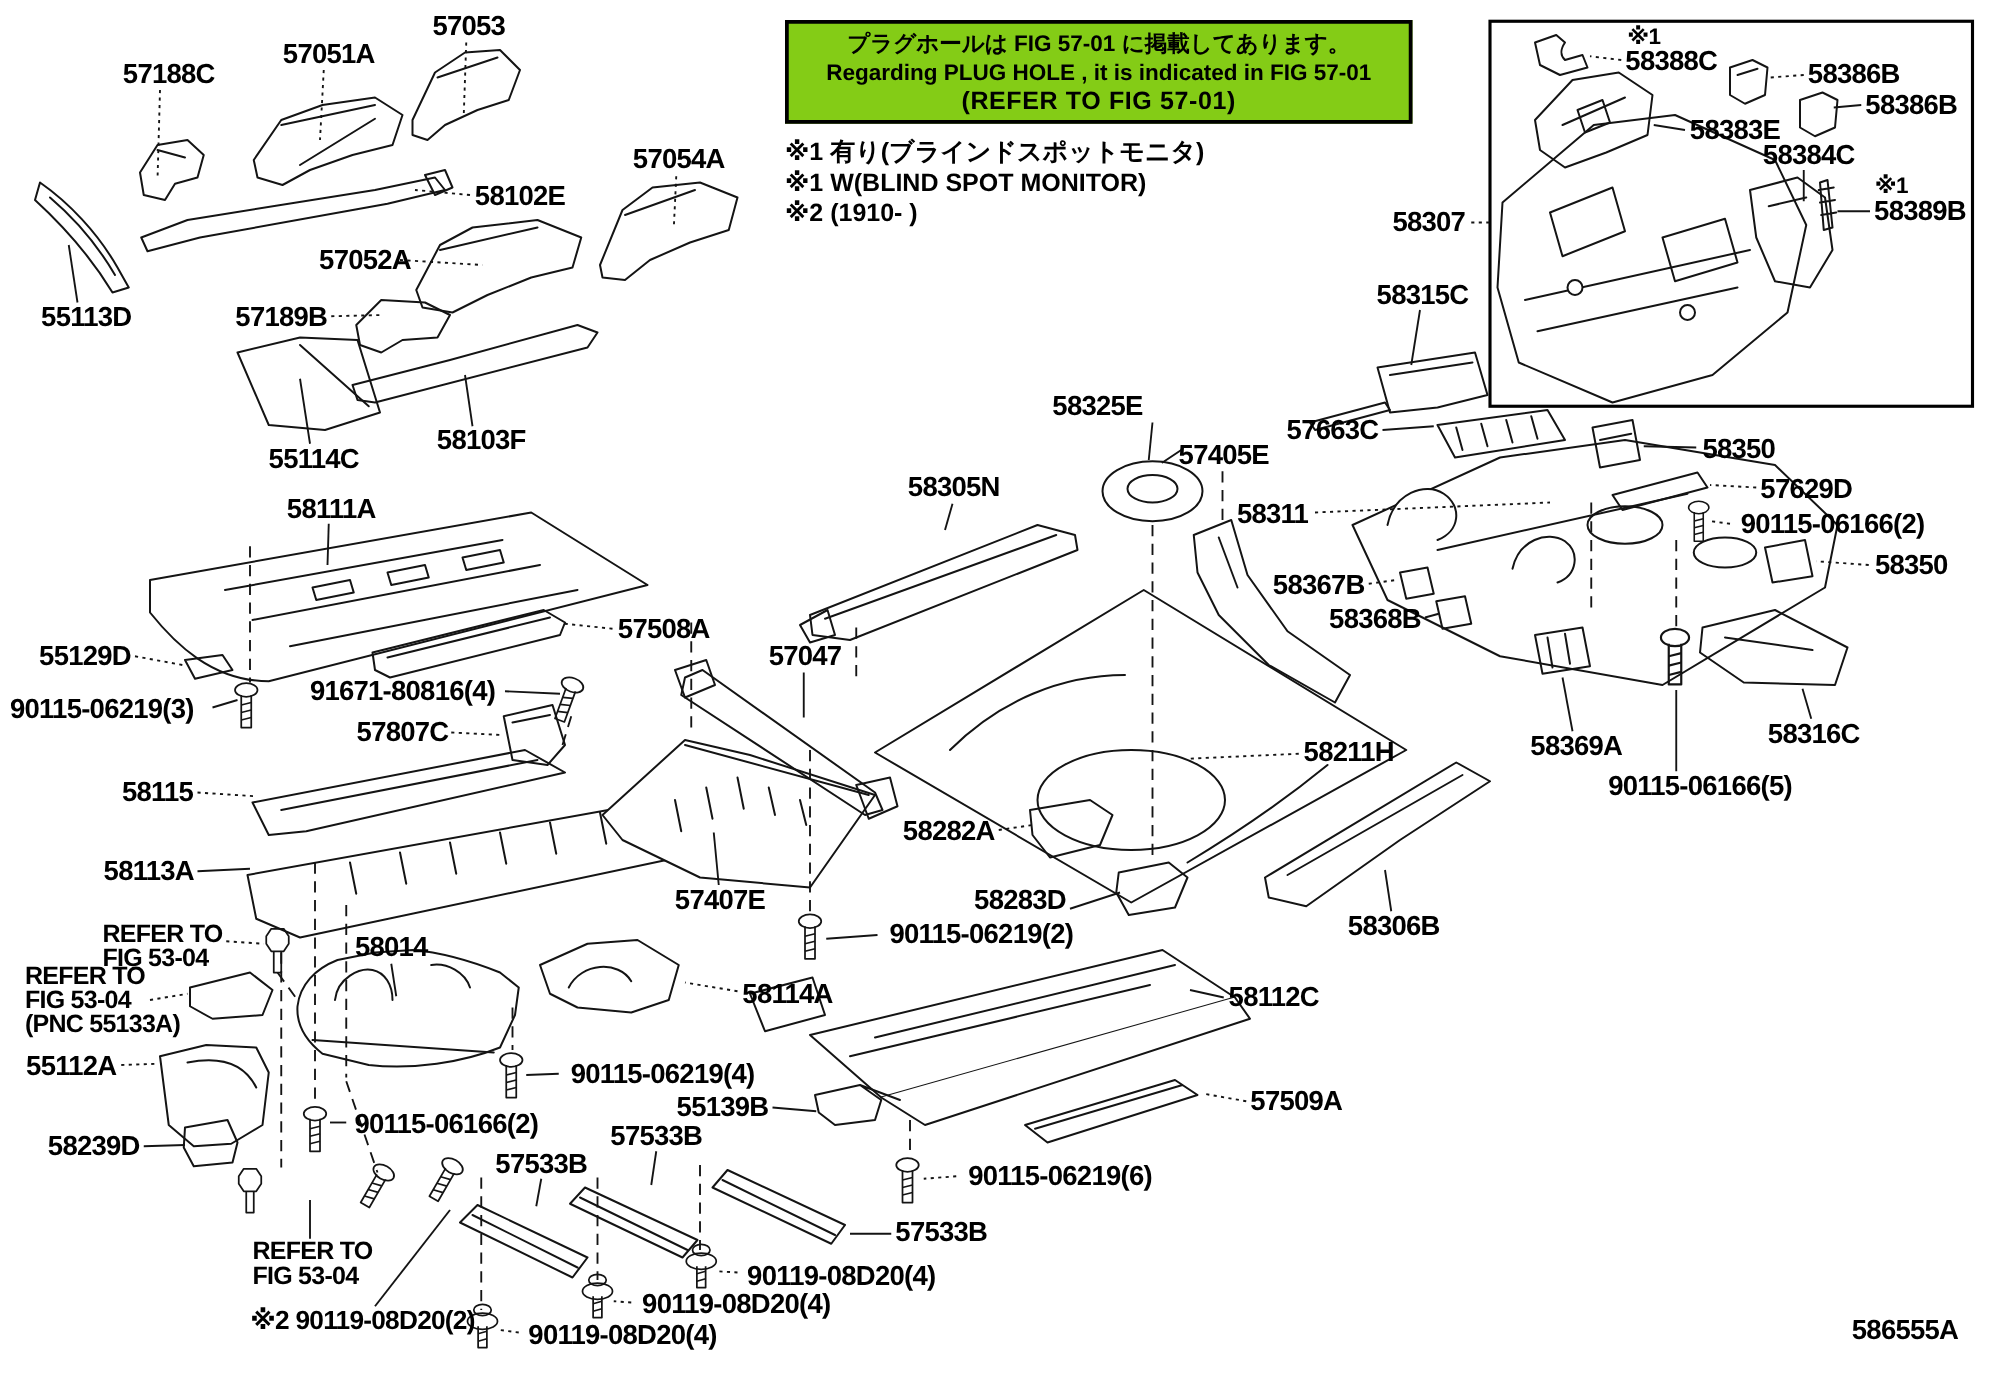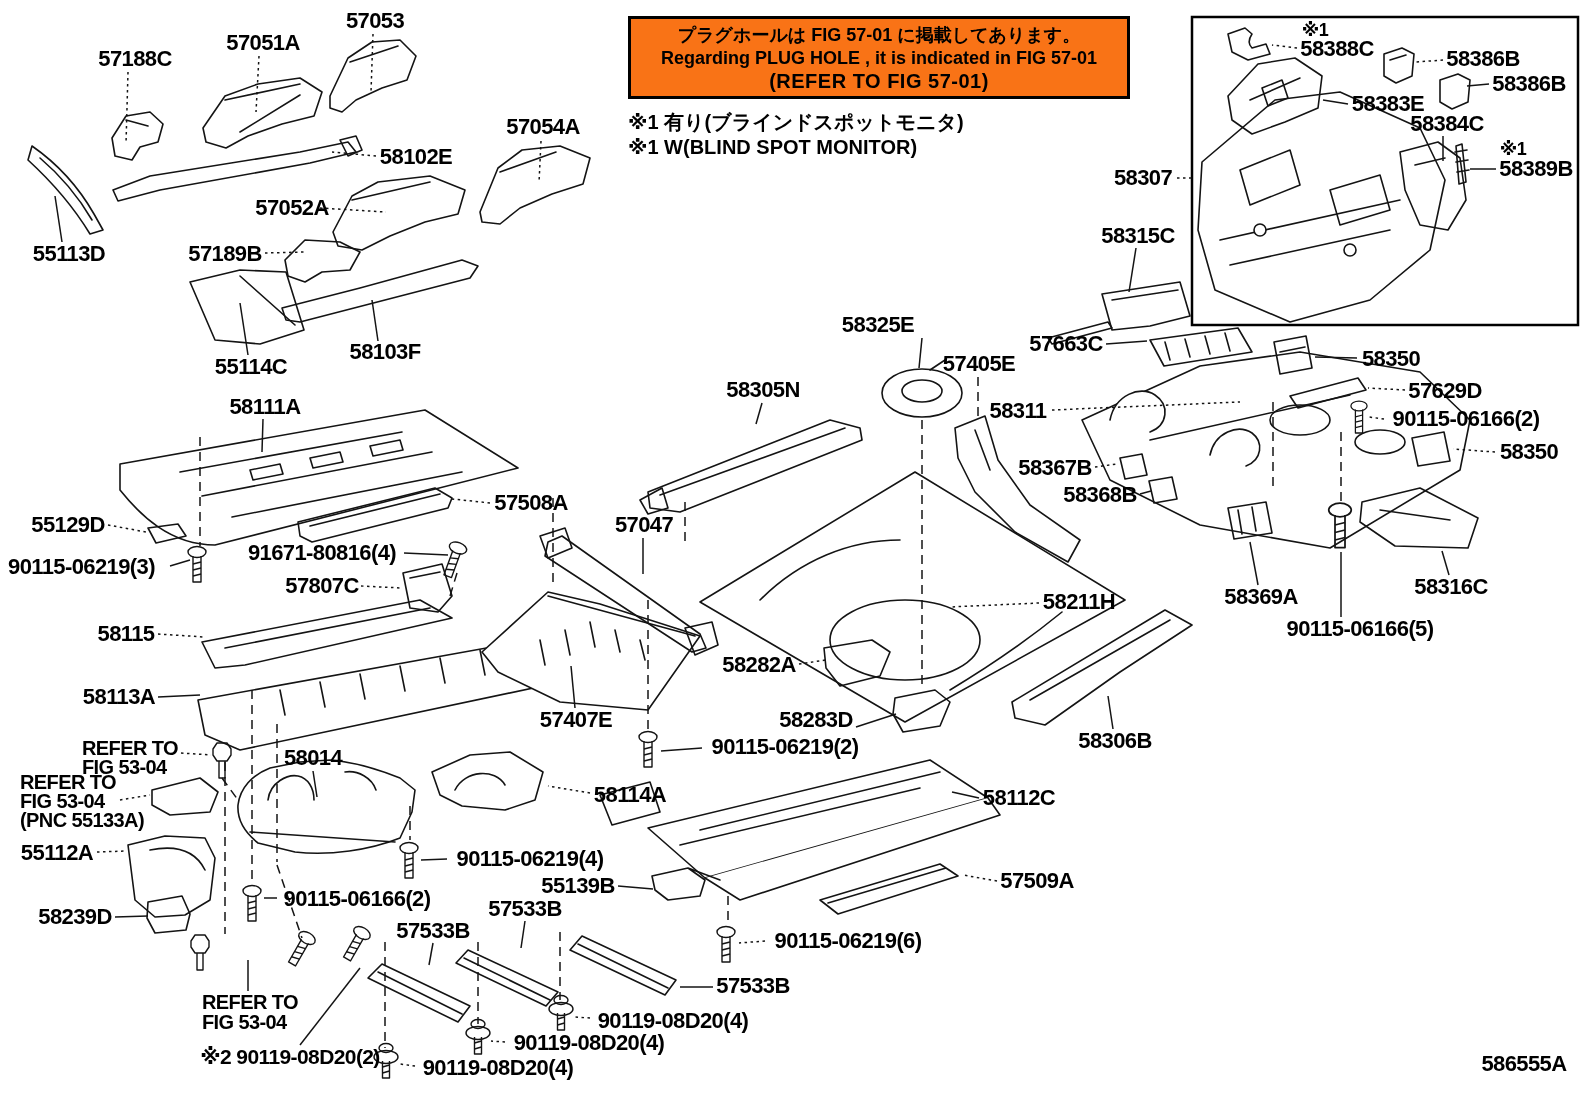--- a/index.html
+++ b/index.html
@@ -8,21 +8,21 @@
   #art,#lines-layer{position:absolute;left:0;top:0;width:1592px;height:1099px;}
   #labels-layer{position:absolute;left:0;top:0;width:1592px;height:1099px;pointer-events:none;}
   .part-label{position:absolute;transform:translate(-50%,-50%);font-weight:700;font-size:22px;
               letter-spacing:-0.6px;white-space:nowrap;color:#000;}
   .part-label.left{transform:translate(0,-50%);}
   .ld{stroke:#141414;stroke-width:1.5;fill:none;}
   .ld.dot{stroke-dasharray:2.5 3.5;}
   .ld.dash{stroke-dasharray:9 6;}
   .notice{position:absolute;left:628px;top:16px;width:502px;height:83px;border:3px solid #000;
           box-sizing:border-box;display:flex;flex-direction:column;justify-content:center;
-          align-items:center;text-align:center;font-weight:700;gap:1px;background:#f97316;}
+          align-items:center;text-align:center;font-weight:700;gap:1px;background:#84cc16;}
   .notice .jp{font-size:18px;}
   .notice .en1{font-size:18px;}
   .notice .en2{font-size:20px;letter-spacing:0.5px;}
   .footnotes{position:absolute;left:628px;top:110px;font-weight:700;font-size:20px;line-height:24.5px;}
   svg .part{stroke:#141414;stroke-width:1.6;fill:none;stroke-linejoin:round;stroke-linecap:round;}
   svg .part.filled{fill:#ffffff;}
   svg .boltline{stroke:#141414;stroke-width:1.4;fill:none;stroke-linejoin:round;}
 </style>
 </head>
 <body>
@@ -469,15 +469,16 @@
 
   <div class="notice">
     <div class="jp">プラグホールは FIG 57-01 に掲載してあります。</div>
     <div class="en1">Regarding  PLUG  HOLE , it is indicated in FIG  57-01</div>
     <div class="en2">(REFER TO FIG 57-01)</div>
   </div>
 
   <div class="footnotes">
     <div>※1 有り(ブラインドスポットモニタ)</div>
     <div>※1 W(BLIND SPOT MONITOR)</div>
+    <div>※2 (1910-        )</div>
   </div>
 
 </div>
 
 </body></html>

